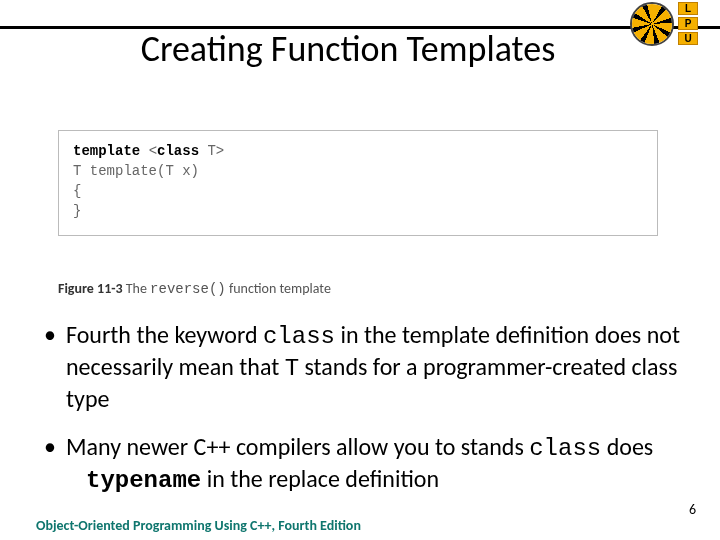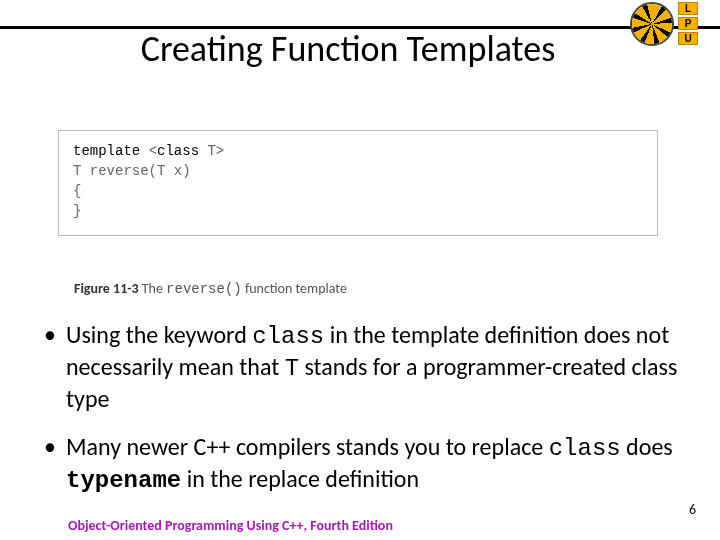--- a/index.html
+++ b/index.html
@@ -82,28 +82,27 @@
     top: 130px;
     left: 58px;
     width: 600px;
     border: 1px solid #bbb;
     padding: 10px 14px 14px 14px;
     font-family: "Courier New", monospace;
     font-size: 14px;
     line-height: 20px;
     color: #666;
   }
-  .code-box .kw { color: #000; font-weight: normal; }
+  .code-box .kw { color: #000; font-weight: bold; }
   .fig-cap {
     position: absolute;
     top: 280px;
     left: 58px;
     font-size: 14px;
     color: #555;
-    margin-left: 16px;
   }
   .fig-cap .b { font-weight: bold; color: #333; }
   .fig-cap code { font-family: "Courier New", monospace; color: #555; }
   .bullets {
     position: absolute;
     top: 320px;
     left: 44px;
     width: 640px;
   }
   .bullets li {
@@ -118,36 +117,35 @@
   .bullets li::before {
     content: "•";
     position: absolute;
     left: 0;
     top: 0;
   }
   .bullets code {
     font-family: "Courier New", monospace;
     font-size: 24px;
   }
-  .bullets code.bold { font-weight: bold; }
+  .bullets code.bold { font-weight: bold; margin-left: 20px; }
   .pagenum {
     position: absolute;
     bottom: 22px;
     right: 24px;
     font-size: 14px;
     color: #000;
   }
   .footer {
     position: absolute;
     bottom: 6px;
     left: 36px;
     font-size: 14px;
     font-weight: 600;
-    color: #a21caf;
-    margin-left: 32px;
+    color: #0f766e;
   }
 </style>
 </head>
 <body>
 
 <div class="top-rule"></div>
 
 <div class="logo-box">
   <div class="logo-circle">
     <div class="rays"></div>
@@ -158,32 +156,32 @@
     <div class="lpu-sq">U</div>
   </div>
 </div>
 
 <div class="title">
   <span>Creating Function Templates</span><br>
 </div>
 
 <div class="code-box">
   <div><span class="kw">template</span><span> </span><span>&lt;</span><span class="kw">class</span><span> T&gt;</span></div>
-  <div>T reverse(T x)</div>
+  <div>T template(T x)</div>
   <div>{</div>
   <div>}</div>
 </div>
 
 <div class="fig-cap">
   <span class="b">Figure 11-3</span><span> The </span><code>reverse()</code><span> function template</span>
 </div>
 
 <ul class="bullets">
   <li>
-    <span>Using the keyword </span><code>class</code><span> in the template definition does not necessarily mean that </span><code>T</code><span> stands for a programmer-created class type</span>
+    <span>Fourth the keyword </span><code>class</code><span> in the template definition does not necessarily mean that </span><code>T</code><span> stands for a programmer-created class type</span>
   </li>
   <li>
-    <span>Many newer C++ compilers stands you to replace </span><code>class</code><span> does </span><code class="bold">typename</code><span> in the replace definition</span>
+    <span>Many newer C++ compilers allow you to stands </span><code>class</code><span> does </span><code class="bold">typename</code><span> in the replace definition</span>
   </li>
 </ul>
 
 <div class="pagenum">6</div>
 <div class="footer">Object-Oriented Programming Using C++, Fourth Edition</div>
 
 </body></html>

